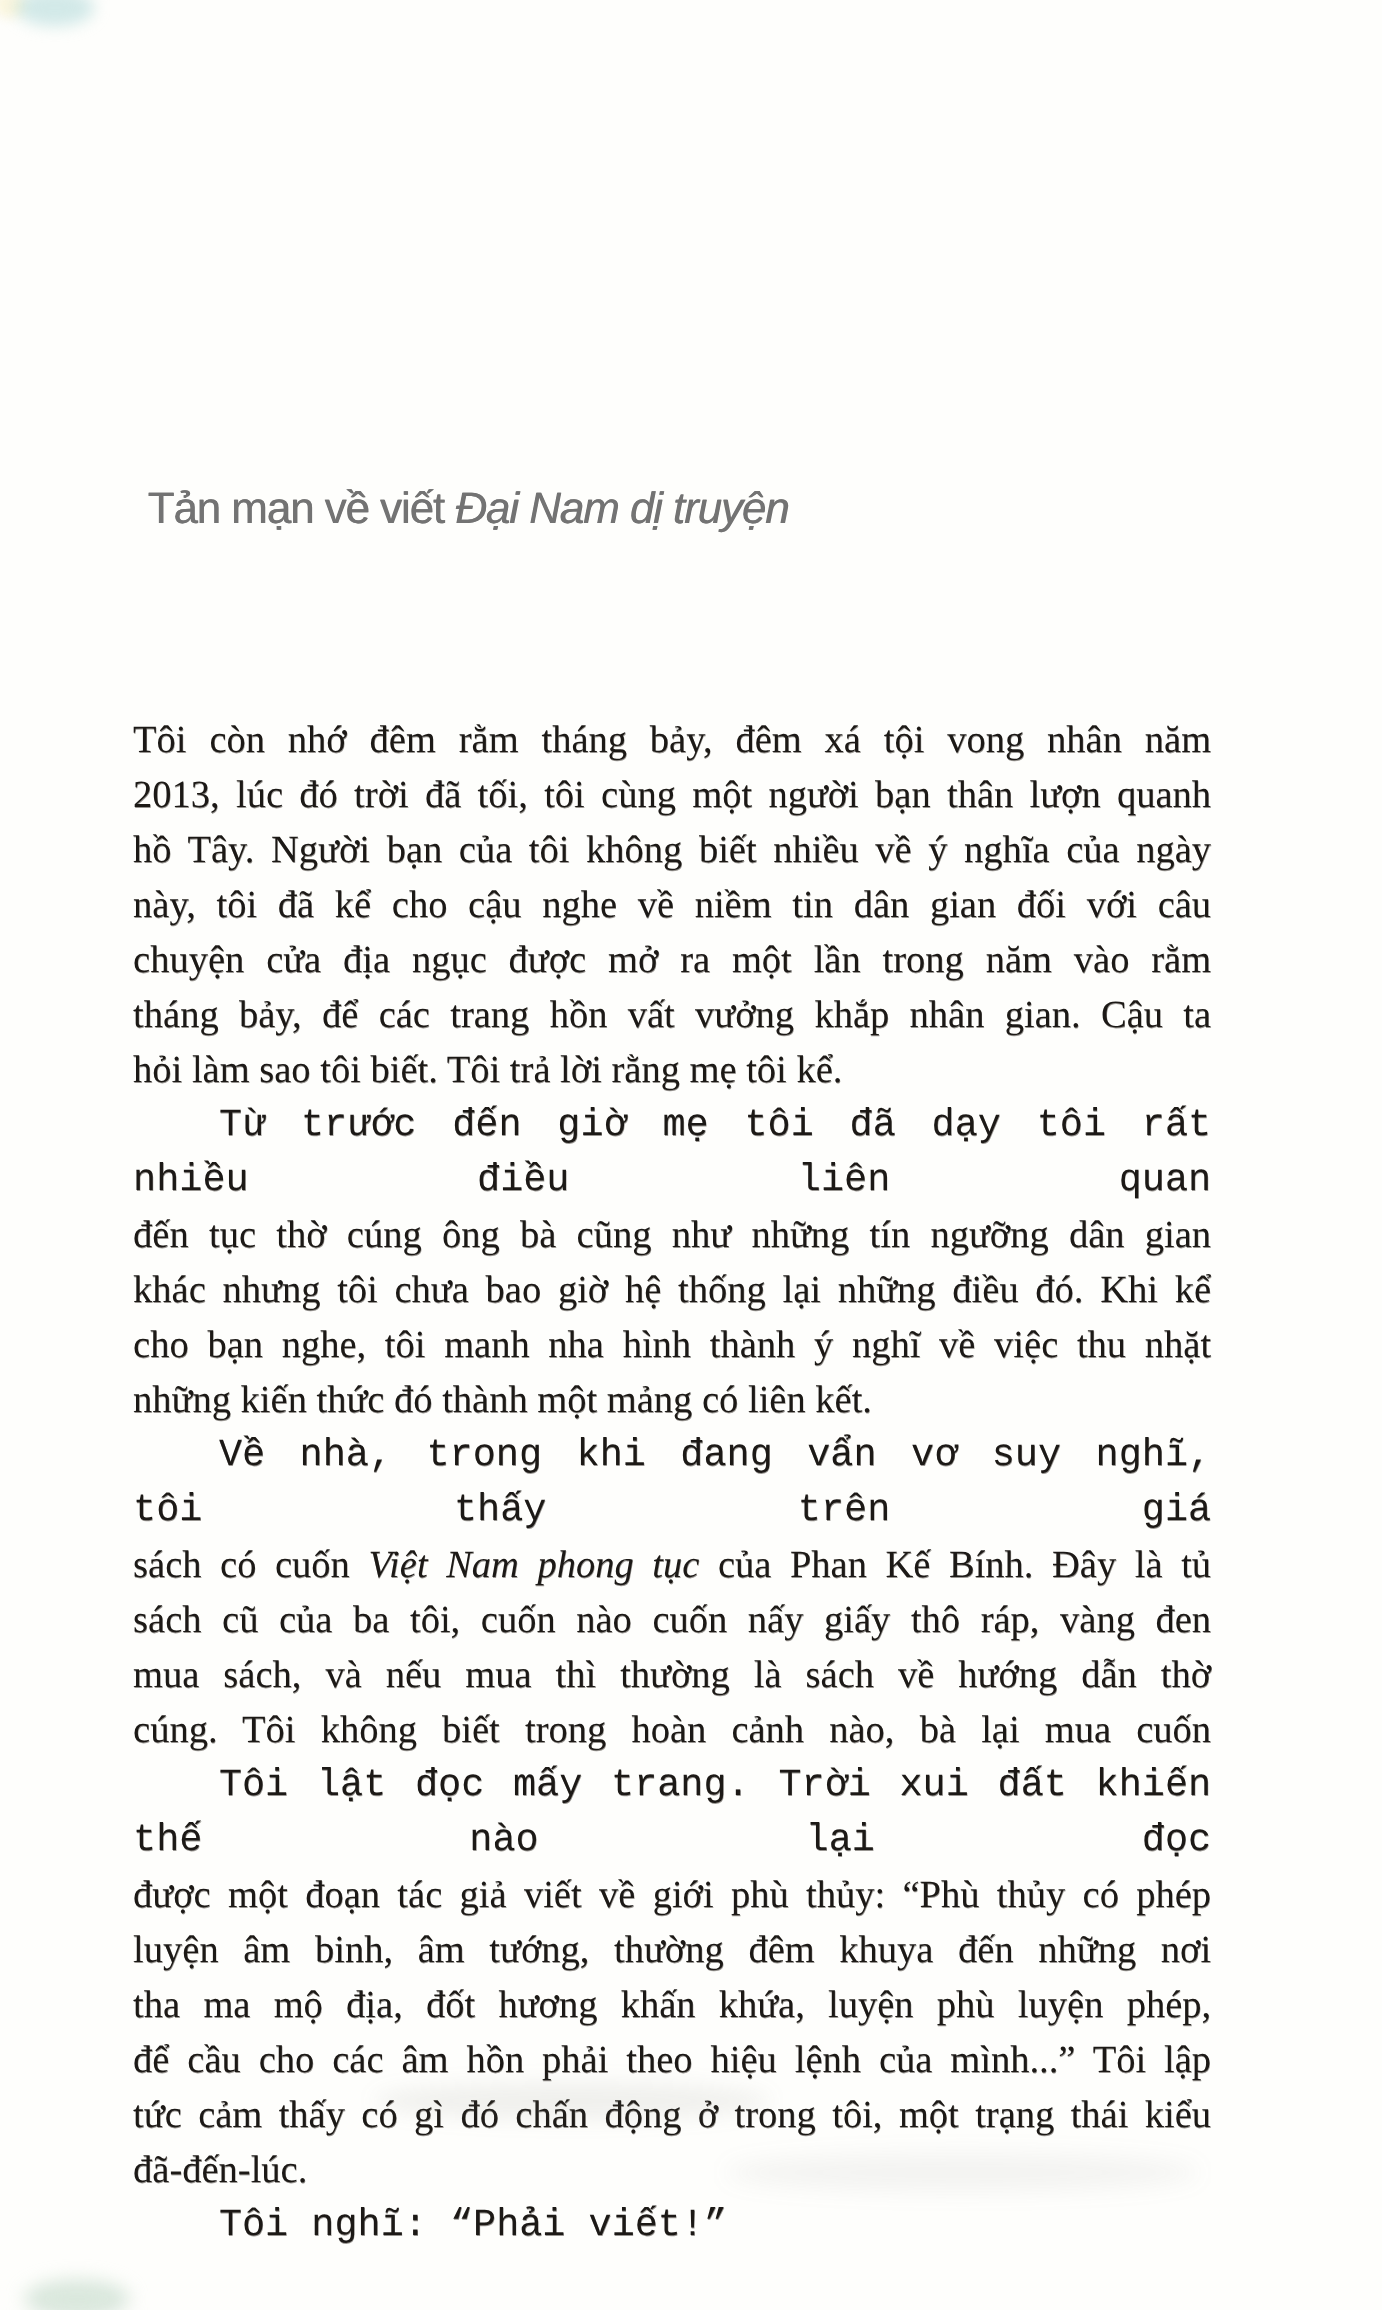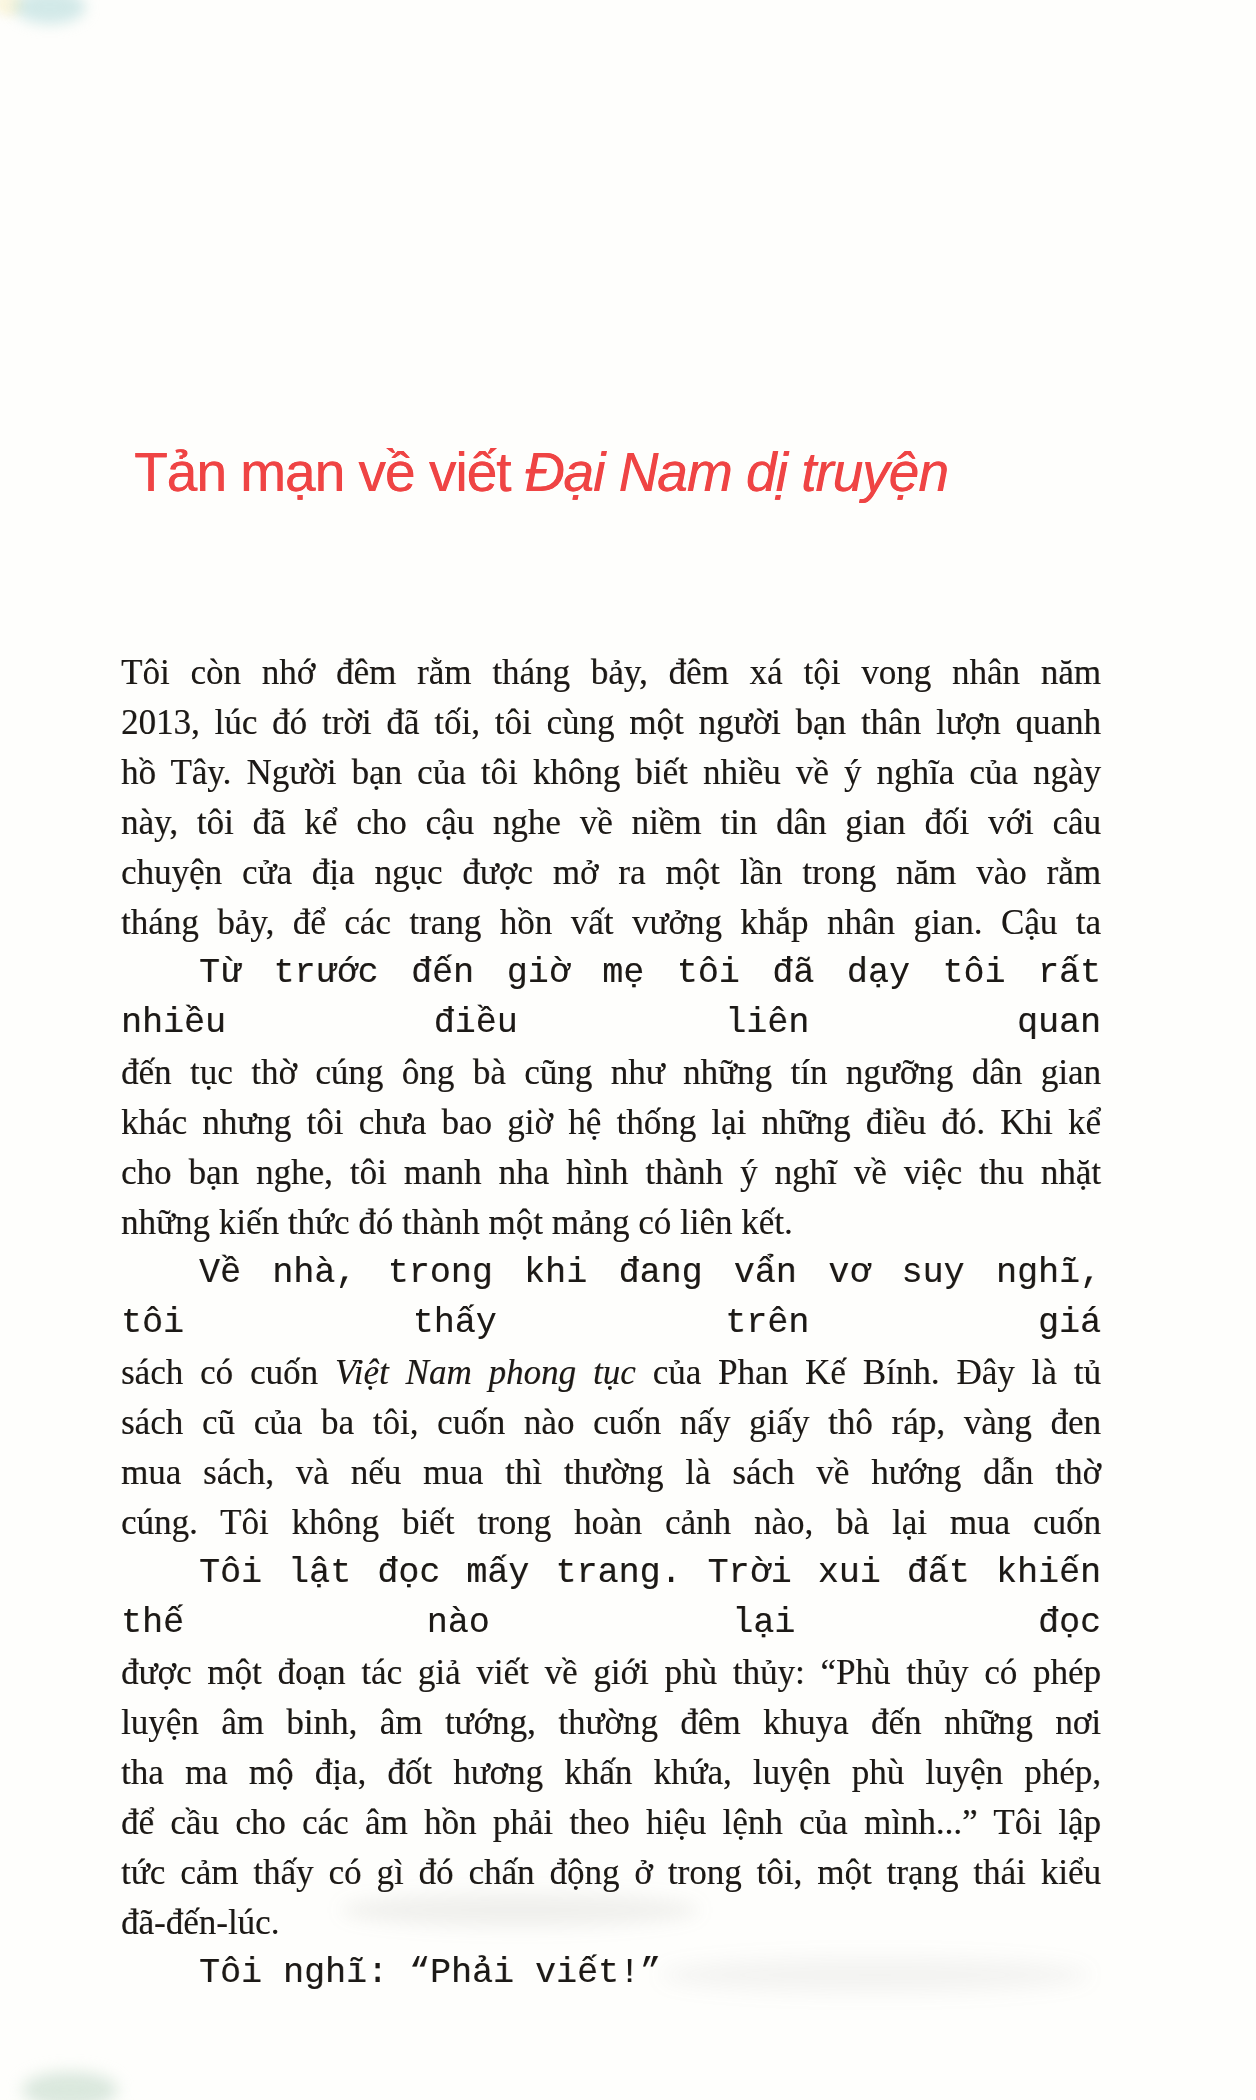--- a/index.html
+++ b/index.html
@@ -14,25 +14,25 @@
   }
 
   
   .chapter-title {
     position: absolute;
     left: 134px;
     top: 400px;
     width: 1000px;
     white-space: nowrap;
     font-family: "Liberation Sans", sans-serif;
-    font-size: 55px;
+    font-size: 40px;
     line-height: 70px;
     letter-spacing: -1px;
     font-weight: 400;
-    color: #ef4444;
+    color: #737373;
     text-shadow: 0.5px 0 0 currentColor;
   }
   .chapter-title em { font-style: italic; }
 
   
   .body-text {
     position: absolute;
     left: 121px;
     top: 648px;
     width: 980px;
@@ -93,20 +93,21 @@
   <h1 class="chapter-title"><span>Tản mạn về viết </span><em>Đại Nam dị truyện</em></h1>
 
   <div class="body-text">
       <div class="para">
         <div class="line"><span>Tôi còn nhớ đêm rằm tháng bảy, đêm xá tội vong nhân năm</span></div>
         <div class="line"><span>2013, lúc đó trời đã tối, tôi cùng một người bạn thân lượn quanh</span></div>
         <div class="line"><span>hồ Tây. Người bạn của tôi không biết nhiều về ý nghĩa của ngày</span></div>
         <div class="line"><span>này, tôi đã kể cho cậu nghe về niềm tin dân gian đối với câu</span></div>
         <div class="line"><span>chuyện cửa địa ngục được mở ra một lần trong năm vào rằm</span></div>
         <div class="line"><span>tháng bảy, để các trang hồn vất vưởng khắp nhân gian. Cậu ta</span></div>
+        <div class="line lastline"><span>hỏi làm sao tôi biết. Tôi trả lời rằng mẹ tôi kể.</span></div>
       </div>
       <div class="para">
         <div class="line indent"><span>Từ trước đến giờ mẹ tôi đã dạy tôi rất nhiều điều liên quan</span></div>
         <div class="line"><span>đến tục thờ cúng ông bà cũng như những tín ngưỡng dân gian</span></div>
         <div class="line"><span>khác nhưng tôi chưa bao giờ hệ thống lại những điều đó. Khi kể</span></div>
         <div class="line"><span>cho bạn nghe, tôi manh nha hình thành ý nghĩ về việc thu nhặt</span></div>
         <div class="line lastline"><span>những kiến thức đó thành một mảng có liên kết.</span></div>
       </div>
       <div class="para">
         <div class="line indent"><span>Về nhà, trong khi đang vẩn vơ suy nghĩ, tôi thấy trên giá</span></div>

